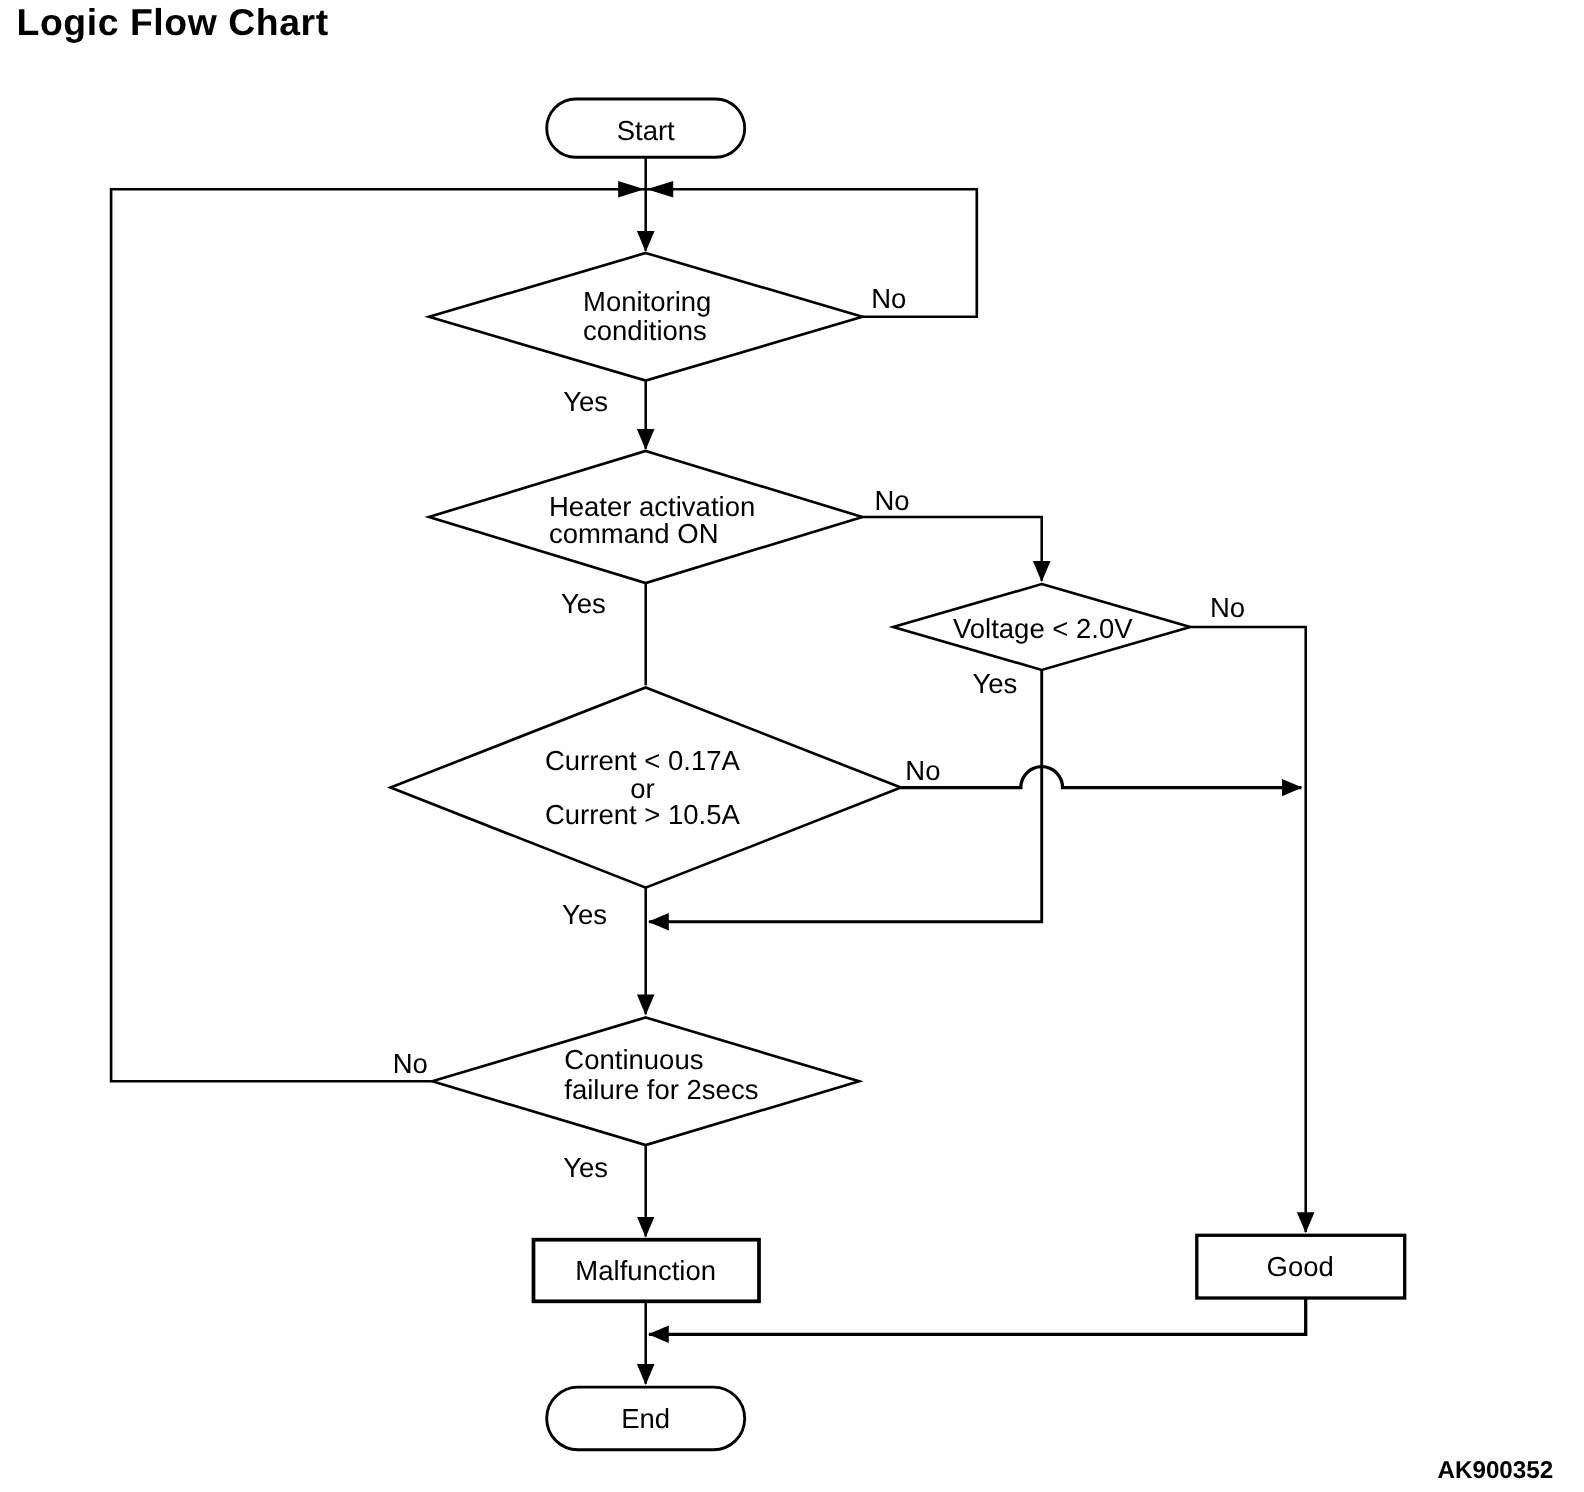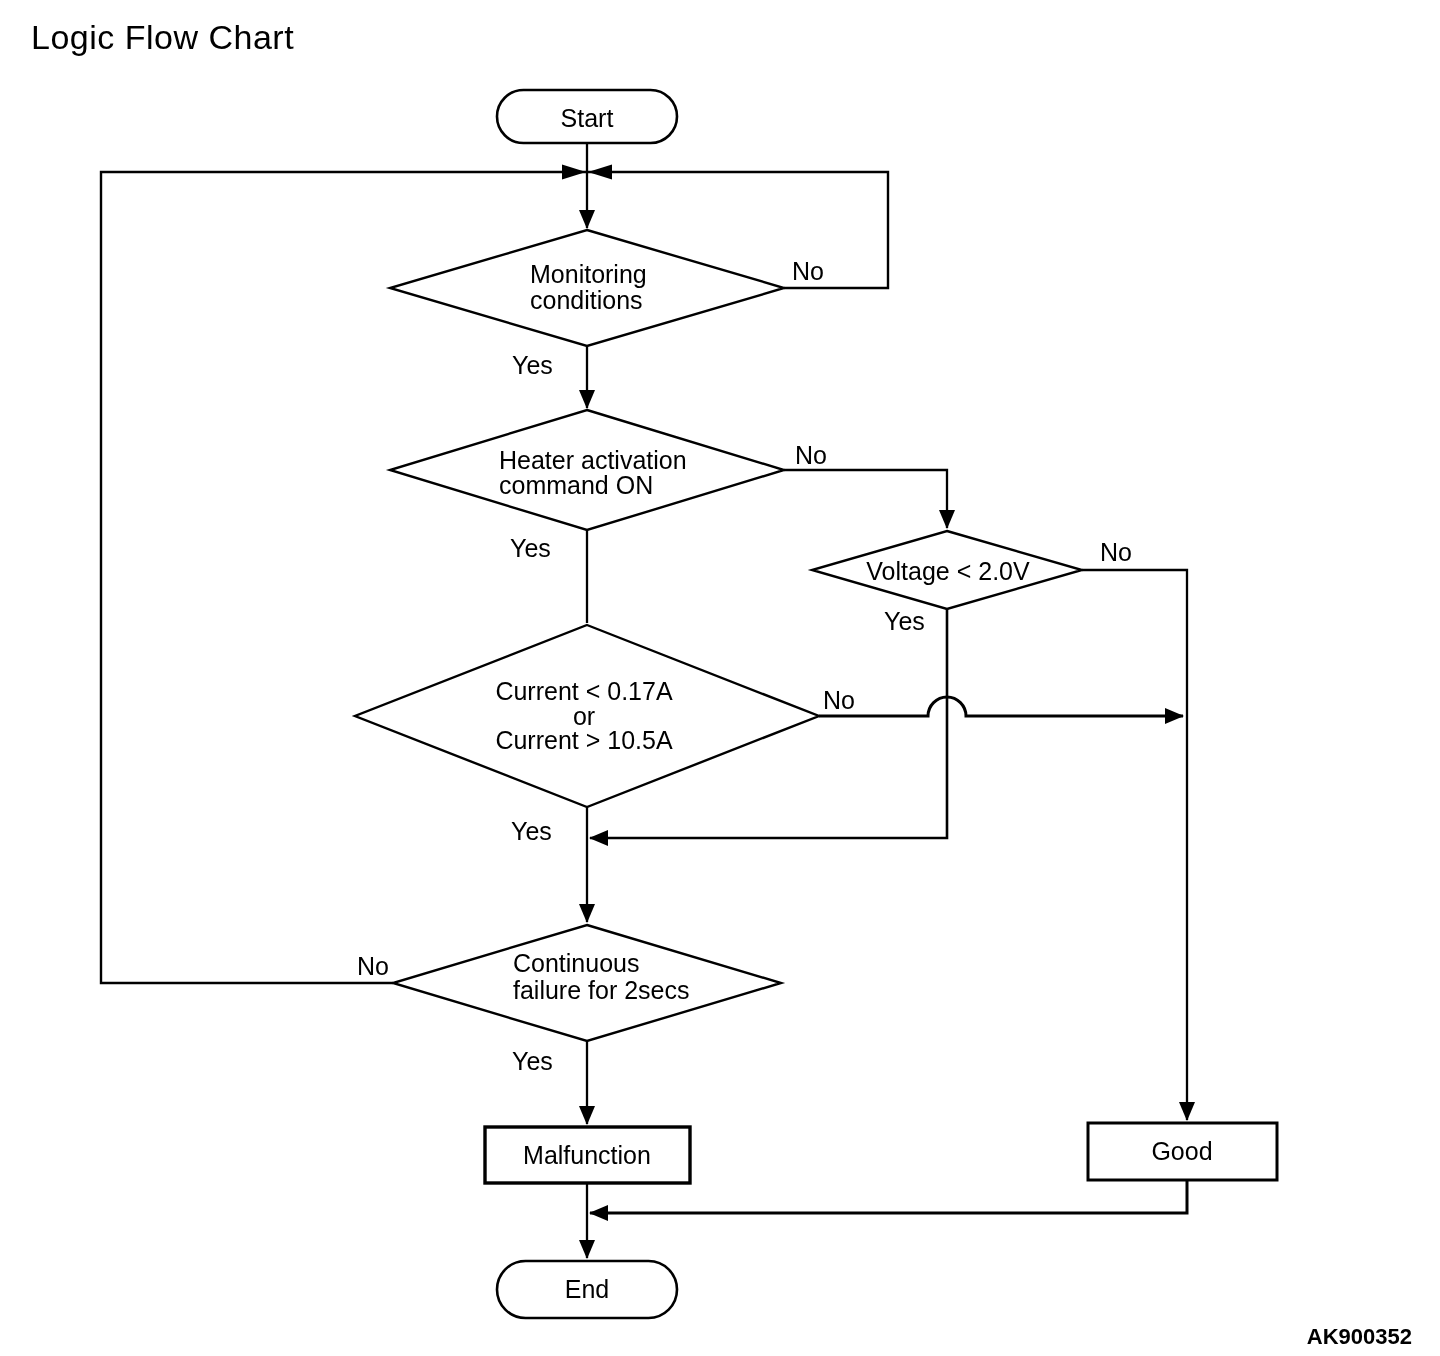--- a/index.html
+++ b/index.html
@@ -4,22 +4,22 @@
 <style>
   html, body {
     margin: 0; padding: 0;
     width: 1440px; height: 1356px;
     background: #ffffff;
     font-family: "Liberation Sans", sans-serif;
     overflow: hidden;
   }
   .page { position: relative; width: 1440px; height: 1356px; }
   .page-title {
-    position: absolute; left: 15px; top: 2px; margin: 16px;
-    font-size: 34px; font-weight: normal; color: #000;
+    position: absolute; left: 15px; top: 2px; margin: 0;
+    font-size: 34px; font-weight: bold; color: #000;
     font-family: "Liberation Sans", sans-serif;
     letter-spacing: 0.5px;
   }
   svg.flow { position: absolute; left: 0; top: 0; }
   .ln   { stroke: #000; stroke-width: 2.3; fill: none; stroke-linejoin: miter; }
   .ln-loop  { stroke-width: 2.4; }
   .ln-thick { stroke-width: 3; }
   .ln-mid   { stroke-width: 2.6; }
   .shape { stroke: #000; fill: #fff; }
   .diamond   { stroke-width: 2.4; }

